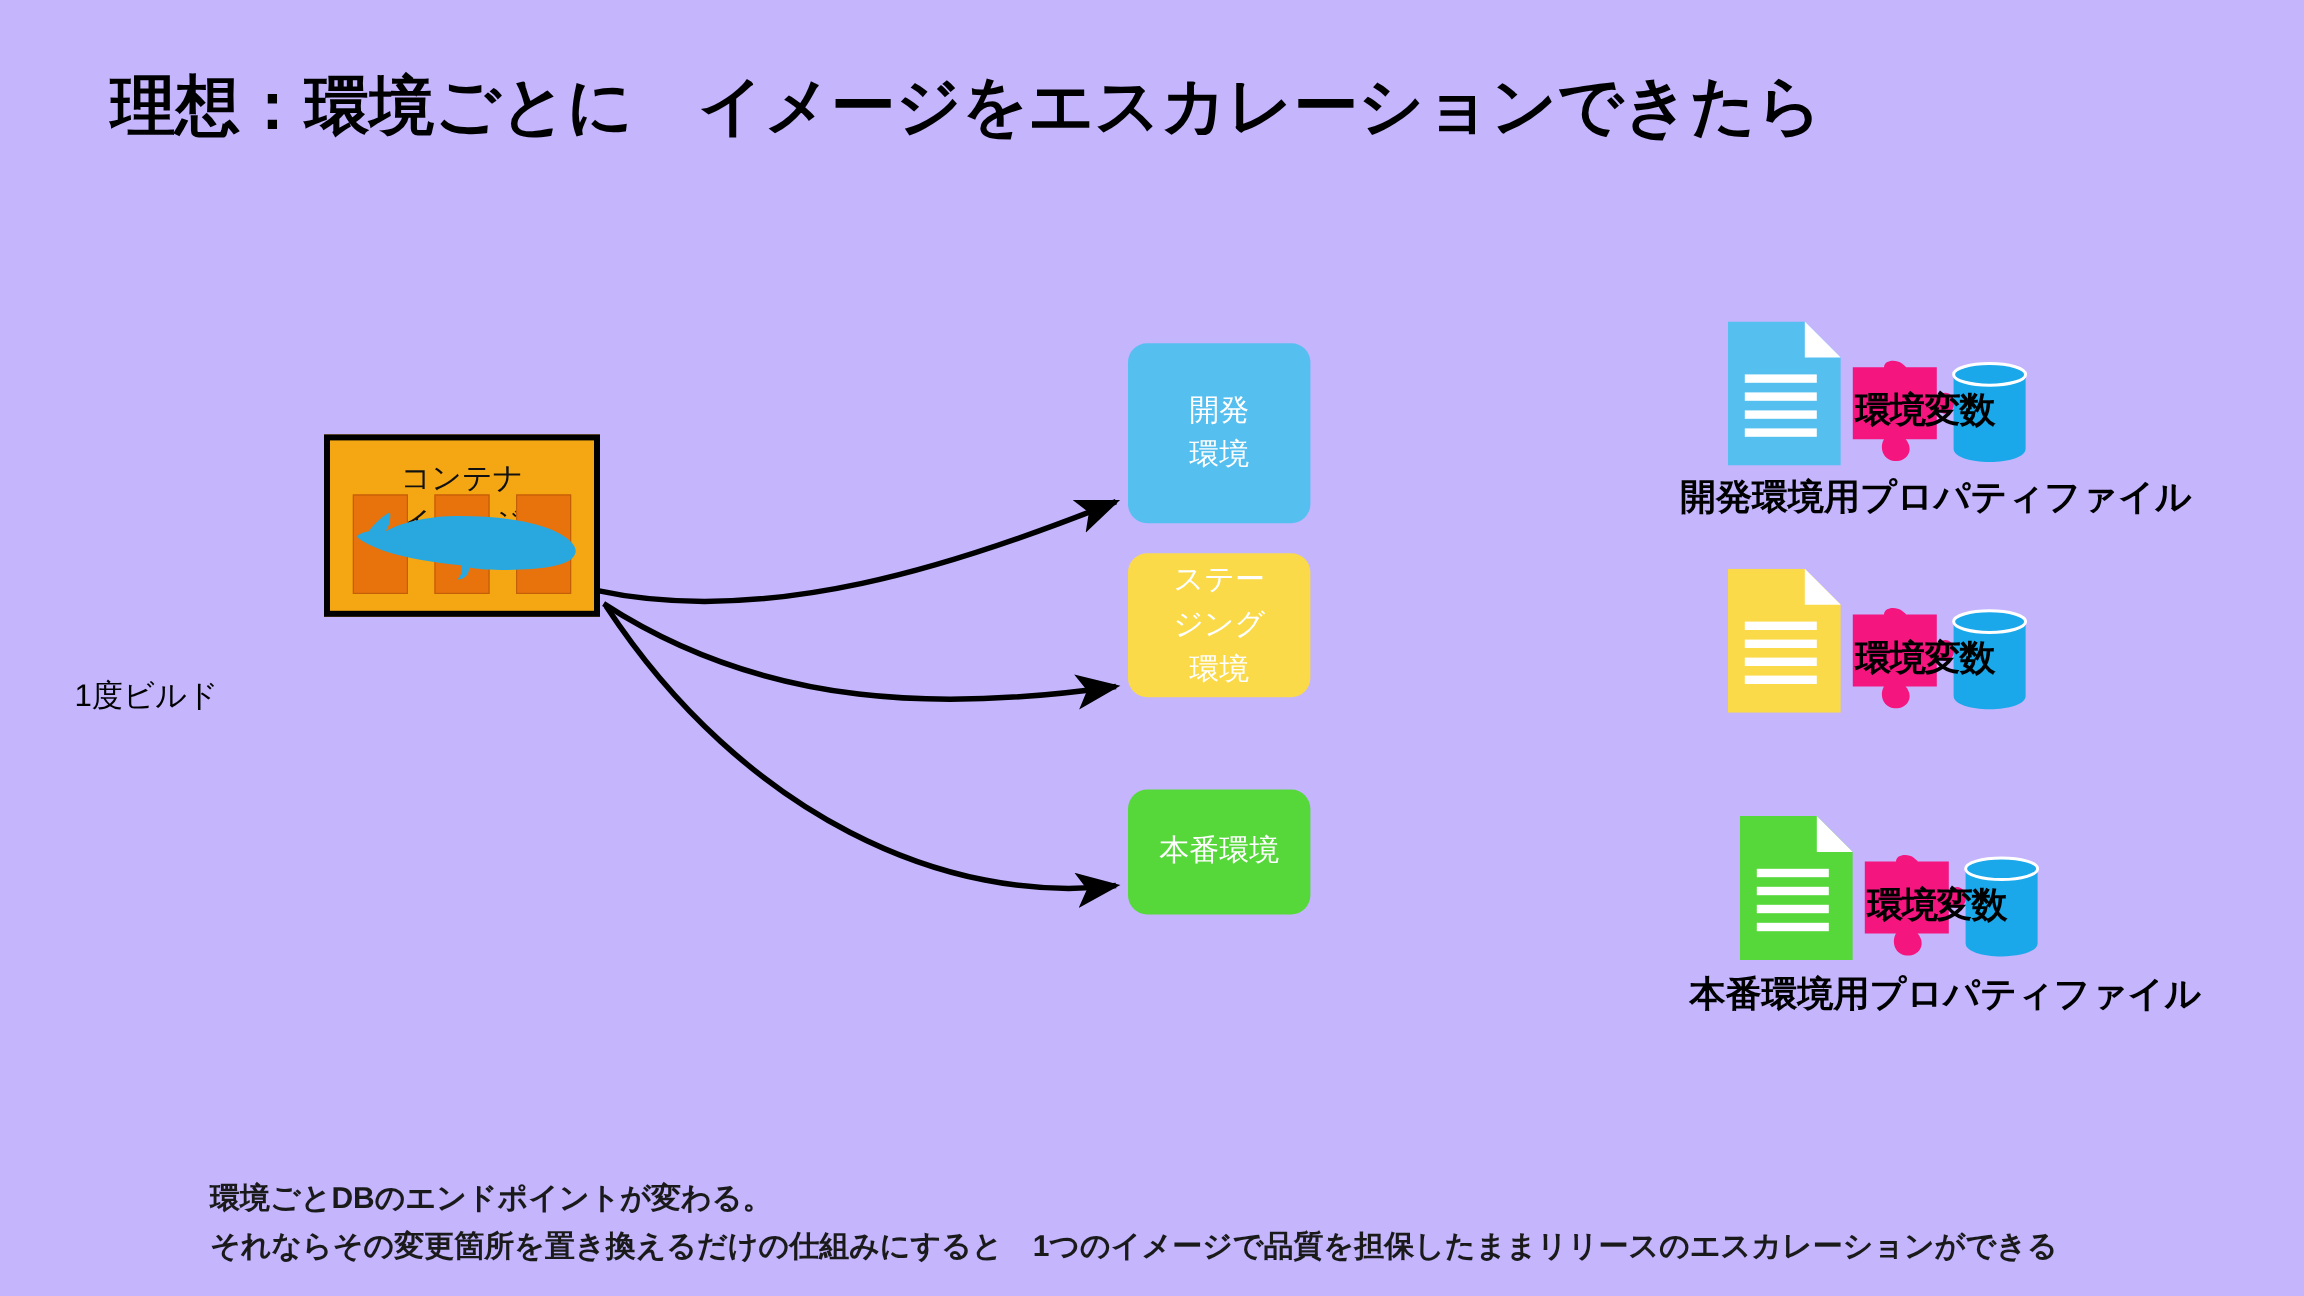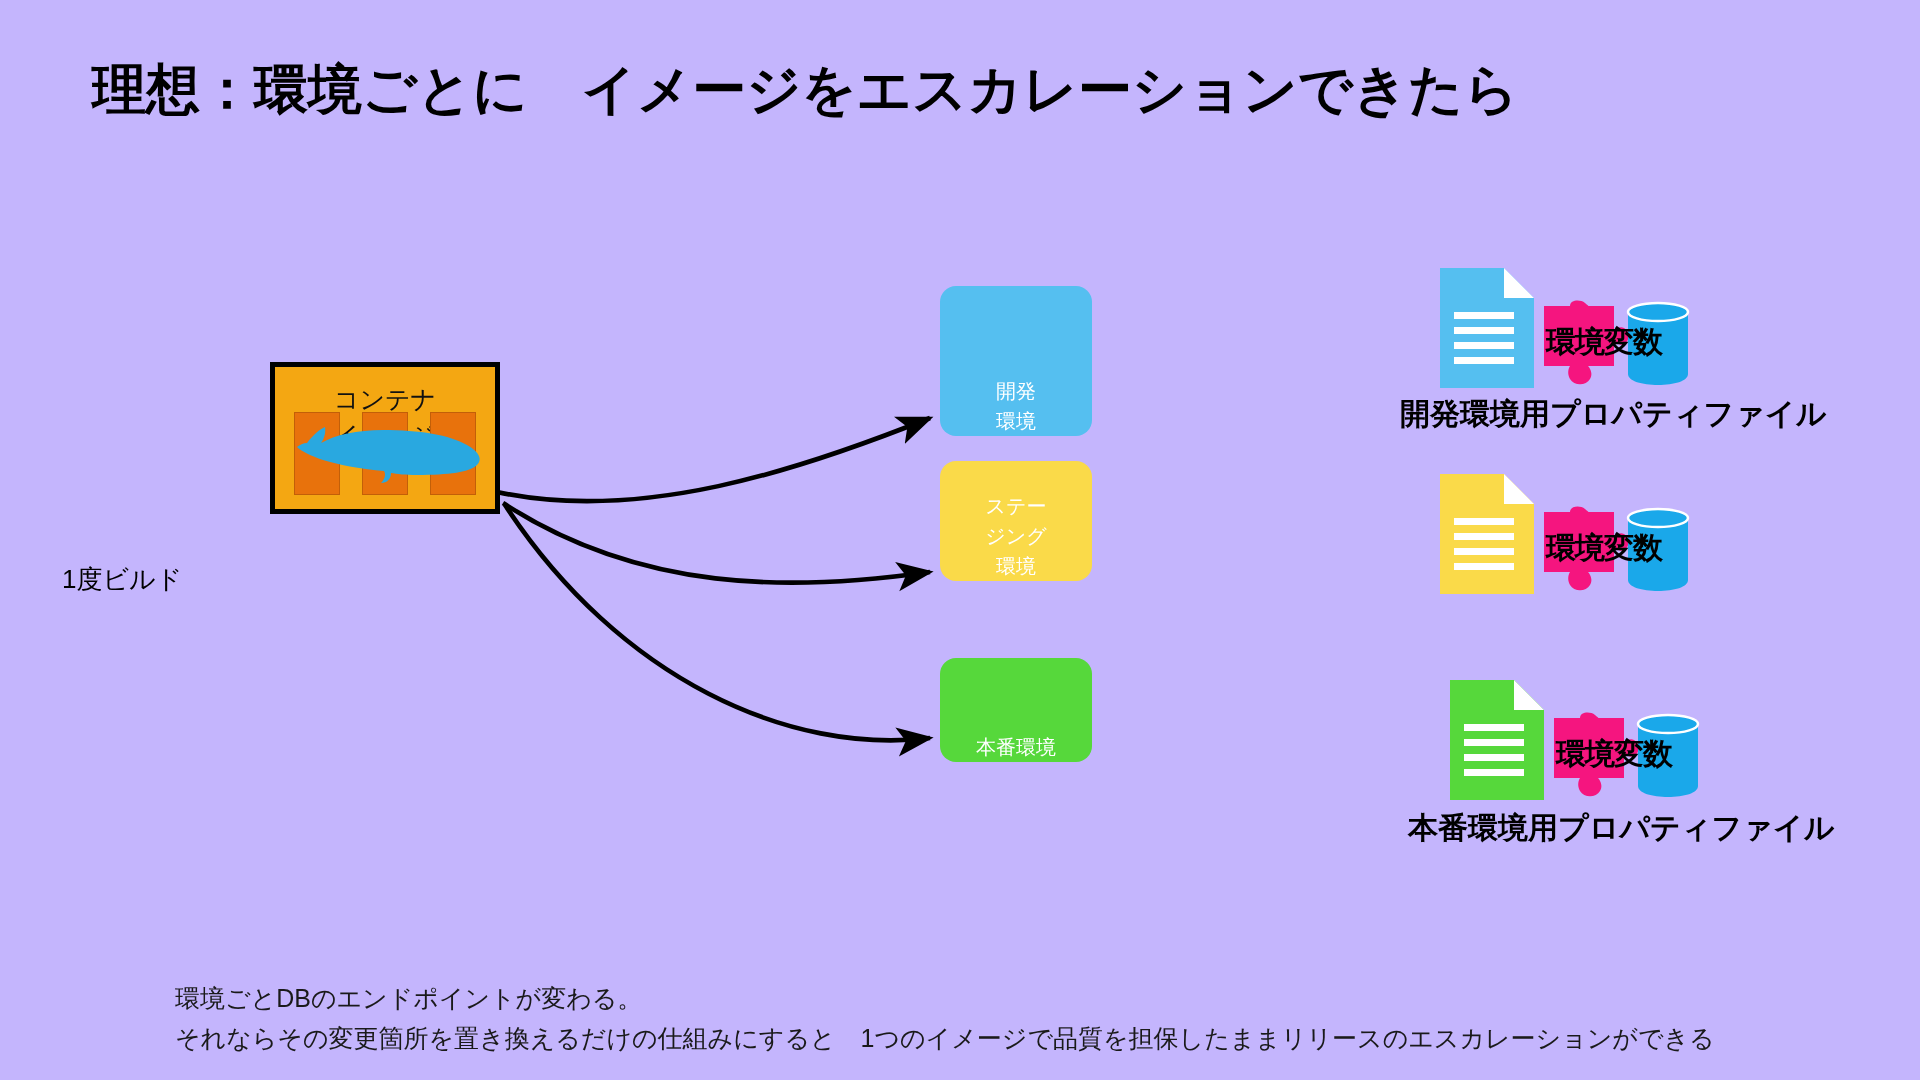--- a/index.html
+++ b/index.html
@@ -106,24 +106,24 @@
     height: 1080px;
     pointer-events: none;
   }
 
   
   .env-box {
     position: absolute;
     border-radius: 16px;
     color: #ffffff;
     display: flex;
-    align-items: flex-end;
+    align-items: center;
     justify-content: center;
     text-align: center;
-    font-size: 20px;
+    font-size: 25px;
     line-height: 1.5;
     white-space: pre-line;
   }
   .env-dev {
     left: 940px; top: 286px;
     width: 152px; height: 150px;
     background: #55bff0;
   }
   .env-stg {
     left: 940px; top: 461px;
@@ -172,21 +172,21 @@
     font-size: 30px;
     font-weight: 700;
     white-space: pre;
     color: #000000;
   }
 
   
   .note {
     position: absolute;
     font-size: 25px;
-    font-weight: 400;
+    font-weight: 700;
     white-space: pre;
     color: #1a1a1a;
   }
   .note-1 { left: 175px; top: 982px; }
   .note-2 { left: 175px; top: 1022px; }
 </style>
 </head>
 <body>
 
 <div class="slide">

